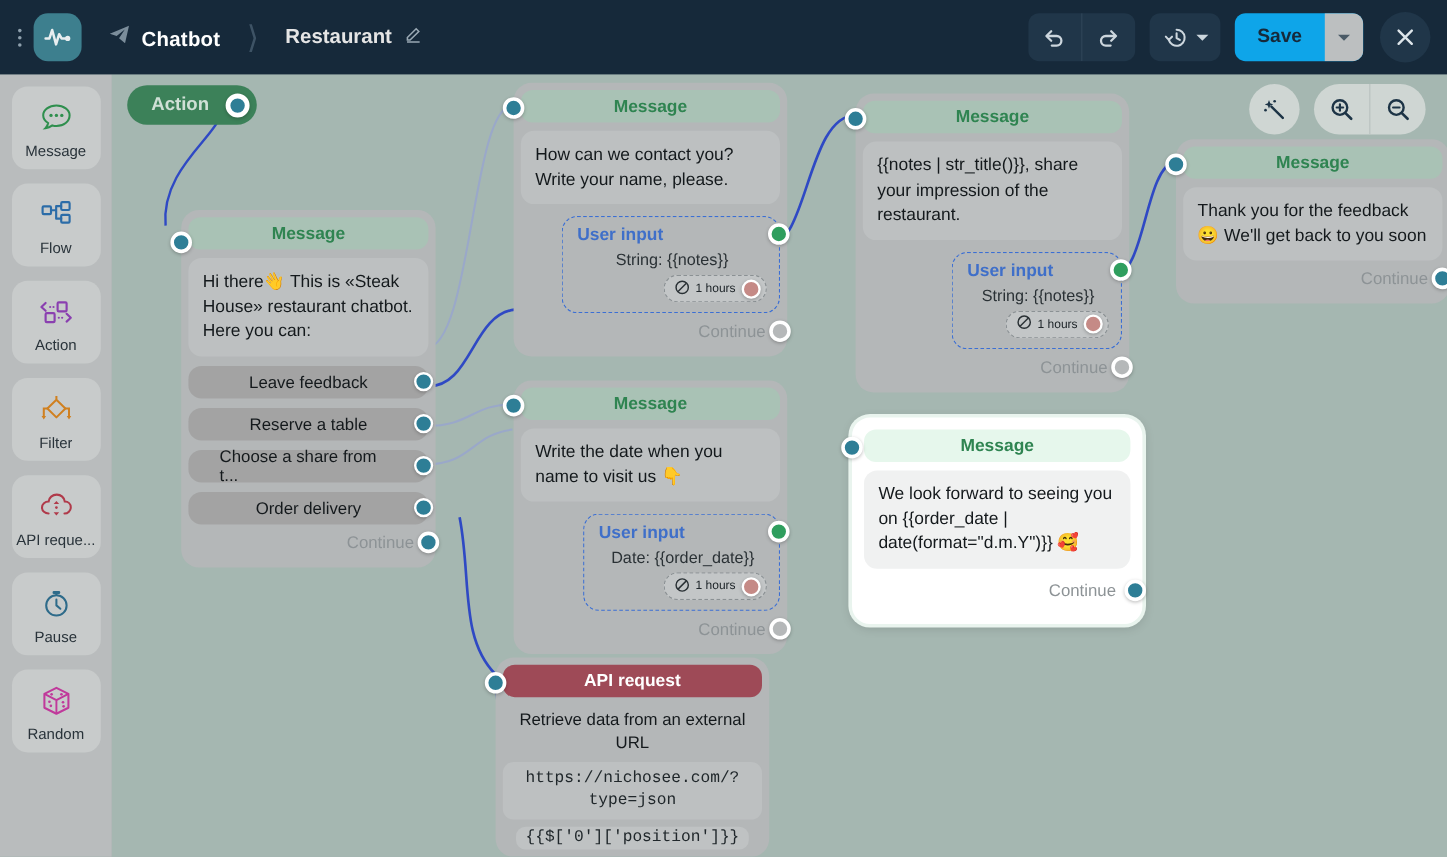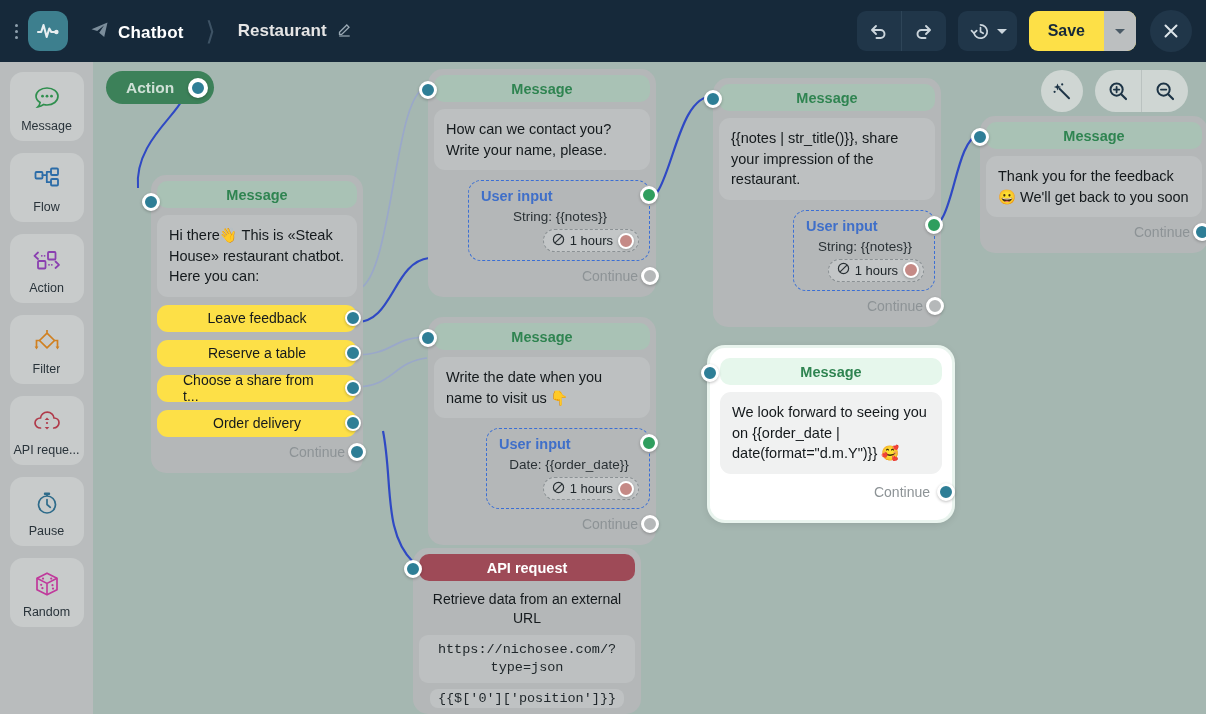--- a/index.html
+++ b/index.html
@@ -29,21 +29,21 @@
   .doc-crumb { display: flex; align-items: center; gap: 10px; margin-left: 22px; }
   .doc-crumb .label { color: #e5e5e5; font-size: 17px; font-weight: bold; }
   .hdr-right { margin-left: auto; display: flex; align-items: center; gap: 12px; padding-right: 14px; }
   .btn-group { display: flex; background: #203649; border-radius: 9px; overflow: hidden; height: 40px; }
   .btn-group > div {
     display: flex; align-items: center; justify-content: center;
     min-width: 44px; height: 40px; cursor: pointer;
   }
   .btn-group .divline { min-width: 1px; width: 1px; background: #2e4558; }
   .btn-hist { padding: 0 10px 0 12px; gap: 6px; }
-  .save-wrap { display: flex; height: 40px; border-radius: 9px; overflow: hidden; background: #fde047; }
+  .save-wrap { display: flex; height: 40px; border-radius: 9px; overflow: hidden; background: #0ea5e9; }
   .save-main {
     display: flex; align-items: center; justify-content: center;
     padding: 0 19px; color: #16293a; font-size: 16px; font-weight: bold; cursor: pointer;
   }
   .save-caret {
     display: flex; align-items: center; justify-content: center; width: 32px;
     background: #bcbfc0; cursor: pointer;
   }
   .close-btn {
     width: 42px; height: 42px; border-radius: 50%; background: #203649;
@@ -98,41 +98,41 @@
   .node-head .title { font-size: 14.5px; font-weight: bold; color: #2f8451; }
   .node-head.api { background: #9e4a57; }
   .node-head.api .title { color: #ffffff; }
 
   .bubble {
     background: #bdc0c1; border-radius: 11px; padding: 10px 12px;
     font-size: 14.5px; color: #14191c; line-height: 1.42;
   }
   .node.selected .bubble { background: #f0f1f1; }
   .choice {
-    background: #fde047; border-radius: 11px; height: 27px; margin-top: 8px;
+    background: #a3a3a3; border-radius: 11px; height: 27px; margin-top: 8px;
     display: flex; align-items: center; justify-content: center; position: relative;
     font-size: 14px; color: #14191c; padding: 0 26px; cursor: pointer;
   }
   .node-foot {
     display: flex; align-items: center; justify-content: flex-end;
     height: 30px; padding-right: 12px; position: relative;
   }
   .node-foot .ctxt { font-size: 14px; color: #8d9396; }
   .node.selected .node-foot .ctxt { color: #8d9396; }
 
   .uinput {
     border: 1.6px dashed #3b6fd4; border-radius: 13px; padding: 7px 10px 8px 12px;
     margin-top: 10px; position: relative;
   }
   .uinput .ui-title { font-size: 14.5px; font-weight: bold; color: #3f6fc9; }
   .uinput .ui-val { font-size: 13.5px; color: #2a3135; margin-top: 5px; text-align: center; }
   .chip-row { display: flex; justify-content: flex-end; margin-top: 5px; }
   .chip {
     border: 1px dashed #8b9194; border-radius: 13px; height: 23px; background: #c3c6c7;
-    display: flex; align-items: center; gap: 5px; padding: 0 4px 0 8px; font-size: 13px; color: #20272b;
+    display: flex; align-items: center; gap: 5px; padding: 0 4px 0 8px; font-size: 10px; color: #20272b;
   }
 
   .api-body { text-align: center; }
   .api-desc { font-size: 14px; color: #14191c; line-height: 1.35; padding: 2px 10px 0; }
   .api-url {
     background: #bdc0c1; border-radius: 9px; margin-top: 7px; padding: 6px 10px;
     font-family: "Liberation Mono", monospace; font-size: 13.5px; color: #20272b; line-height: 1.35;
   }
   .api-expr {
     margin-top: 6px; font-family: "Liberation Mono", monospace; font-size: 13.5px;

